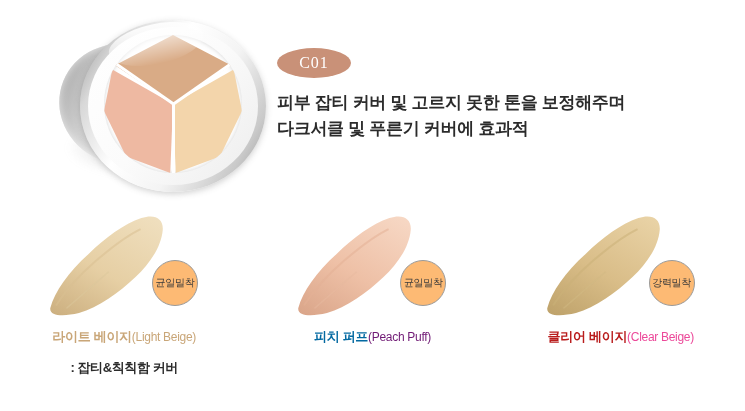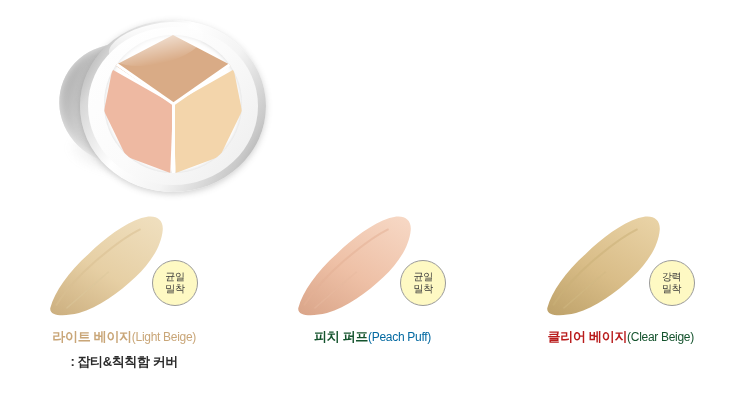--- a/index.html
+++ b/index.html
@@ -82,30 +82,30 @@
   .shades{position:absolute;left:0;top:210px;width:745px;display:flex;}
   .shade{width:248.3px;position:relative;height:195px;}
   .smear-wrap{position:relative;height:110px;}
   .smear{
     position:absolute;left:42px;top:6px;width:128px;height:96px;
     transform:rotate(-6deg);
   }
   .smear svg{display:block;width:100%;height:100%;}
   .badge-circle{
     position:absolute;left:152px;top:50px;width:44px;height:44px;
-    border-radius:50%;border:1px solid #9a9a9a;background:#fef9c3;
-    display:flex;flex-direction:column;align-items:center;justify-content:center;
+    border-radius:50%;border:1px solid #9a9a9a;background:#fdba74;
+    display:flex;flex-direction:row;align-items:center;justify-content:center;
     font-size:10px;color:#3a3a3a;line-height:1.25;letter-spacing:-.3px;
   }
   .shade-name{
     text-align:center;font-size:13px;font-weight:bold;margin-top:8px;letter-spacing:-.3px;
   }
   .shade-en{font-weight:normal;font-size:12px;}
   .shade-note{
-    text-align:center;font-size:13px;font-weight:bold;color:#2b2b2b;margin-top:7px;letter-spacing:-.4px;
+    text-align:center;font-size:13px;font-weight:bold;color:#2b2b2b;margin-top:13px;letter-spacing:-.4px;
   }
 </style>
 </head>
 <body>
 
 <div class="stage">
 
   <div class="product">
     <div class="case-shadow"></div>
     <div class="case-tail"></div>
@@ -115,20 +115,27 @@
       <div class="slice slice-top"></div>
       <div class="slice slice-left"></div>
       <div class="slice slice-right"></div>
       <div class="pan-div v"></div>
       <div class="pan-div a"></div>
       <div class="pan-div b"></div>
     </div>
     <div class="case-gloss"></div>
   </div>
 
+  <div class="headline">
+    <div class="badge">C01</div>
+    <div class="desc">
+      <div>피부 잡티 커버 및 고르지 못한 톤을 보정해주며</div>
+      <div>다크서클 및 푸른기 커버에 효과적</div>
+    </div>
+  </div>
 
   <div class="shades">
 
     <div class="shade">
       <div class="smear-wrap">
         <div class="smear">
           <svg viewBox="0 0 128 96" preserveAspectRatio="none" aria-hidden="true">
             <defs>
               <linearGradient id="g1" x1="0" y1="1" x2="1" y2="0">
                 <stop offset="0%" stop-color="#cbae7e"></stop>
@@ -167,21 +174,21 @@
             <path d="M10,84 C18,74 34,58 54,44 C70,33 88,22 102,17" stroke="#e3b096" stroke-width="2" fill="none" opacity=".55"></path>
             <path d="M20,88 C32,80 48,68 66,56" stroke="#e8b9a0" stroke-width="1.5" fill="none" opacity=".5"></path>
           </svg>
         </div>
         <div class="badge-circle">
           <span>균일</span>
           <span>밀착</span>
         </div>
       </div>
       <div class="shade-name">
-        <span style="color:#14532d">피치 퍼프</span><span class="shade-en" style="color:#0369a1">(Peach Puff)</span>
+        <span style="color:#0369a1">피치 퍼프</span><span class="shade-en" style="color:#701a75">(Peach Puff)</span>
       </div>
     </div>
 
     <div class="shade">
       <div class="smear-wrap">
         <div class="smear">
           <svg viewBox="0 0 128 96" preserveAspectRatio="none" aria-hidden="true">
             <defs>
               <linearGradient id="g3" x1="0" y1="1" x2="1" y2="0">
                 <stop offset="0%" stop-color="#bda169"></stop>
@@ -193,18 +200,18 @@
             <path d="M10,84 C18,74 34,58 54,44 C70,33 88,22 102,17" stroke="#cbb079" stroke-width="2" fill="none" opacity=".55"></path>
             <path d="M20,88 C32,80 48,68 66,56" stroke="#d2b984" stroke-width="1.5" fill="none" opacity=".5"></path>
           </svg>
         </div>
         <div class="badge-circle">
           <span>강력</span>
           <span>밀착</span>
         </div>
       </div>
       <div class="shade-name">
-        <span style="color:#b91c1c">클리어 베이지</span><span class="shade-en" style="color:#14532d">(Clear Beige)</span>
+        <span style="color:#b91c1c">클리어 베이지</span><span class="shade-en" style="color:#ec4899">(Clear Beige)</span>
       </div>
     </div>
 
   </div>
 </div>
 
 </body></html>

